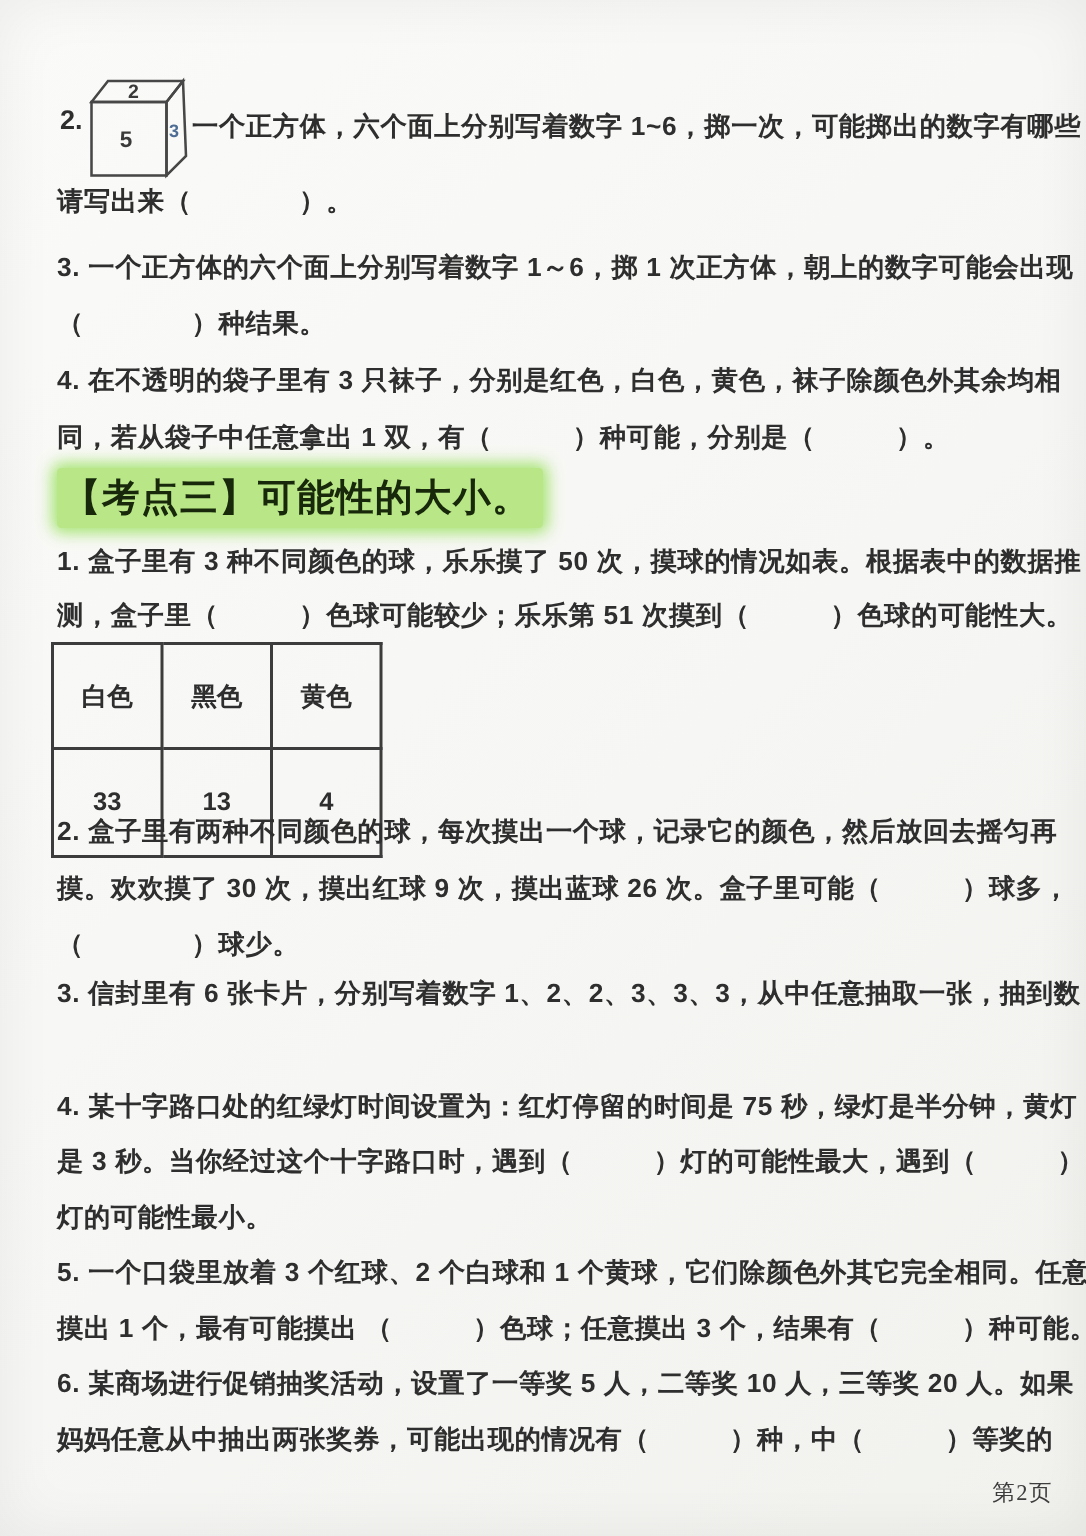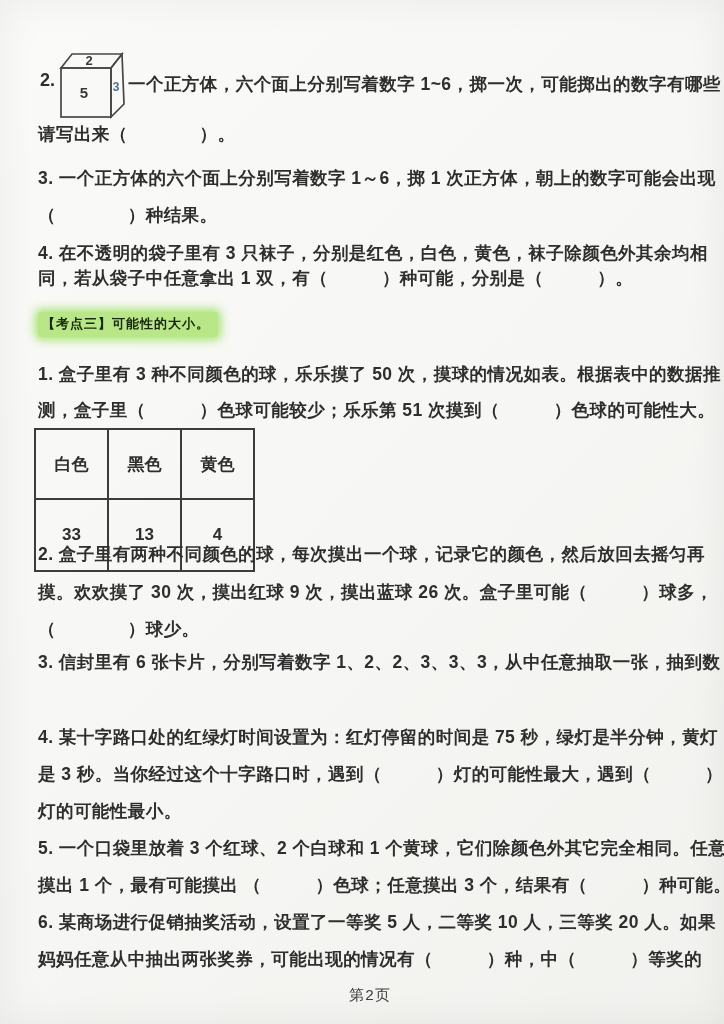--- a/index.html
+++ b/index.html
@@ -25,39 +25,39 @@
     font-size:18px;font-weight:700;color:#2e2e2e;
   }
   .cube{position:absolute;left:17px;top:46px;}
   .cube svg text{font-family:"Liberation Sans","DejaVu Sans",sans-serif;}
   .heading{
     position:absolute;left:0;top:312px;
     display:inline-block;padding:3px 8px 4px 4px;
     background:#b9e787;
     box-shadow:0 0 10px 3px rgba(150,225,90,0.85);
     border-radius:3px;
-    font-size:13px;font-weight:800;letter-spacing:1px;
+    font-size:25px;font-weight:800;letter-spacing:1px;
     color:#18280a;white-space:pre;
   }
   table.freq{
     position:absolute;left:-4px;top:428px;
     border-collapse:collapse;background:transparent;
   }
   table.freq td{
     border:2px solid #3c3c3c;
     width:47px;text-align:center;
     font-size:17px;font-weight:600;color:#2e2e2e;
     padding:12px;
   }
   table.freq tr.hrow td{height:44px;}
   table.freq tr.vrow td{height:46px;}
   .footer{
     position:absolute;left:0;top:986px;width:664px;
-    text-align:center;
-    font-family:Liberation Mono, monospace;
+    text-align:right;
+    font-family:Liberation Serif, serif;
     font-size:15px;color:#3d3d3d;letter-spacing:1px;
   }
 </style>
 </head>
 <body>
 
 <div class="page">
   <div class="content">
 
     <span class="qnum">2.</span>
@@ -71,21 +71,21 @@
         <text x="61" y="45" font-size="12" font-weight="600" fill="#4d6d95" text-anchor="middle">3</text>
       </svg>
     </div>
     <div class="line" style="top:72px;left:90px">一个正方体，六个面上分别写着数字 1~6，掷一次，可能掷出的数字有哪些，</div>
     <div class="line" style="top:122px">请写出来（　　　　）。</div>
 
     <div class="line" style="top:166px">3. 一个正方体的六个面上分别写着数字 1～6，掷 1 次正方体，朝上的数字可能会出现</div>
     <div class="line" style="top:203px">（　　　　）种结果。</div>
 
     <div class="line" style="top:241px">4. 在不透明的袋子里有 3 只袜子，分别是红色，白色，黄色，袜子除颜色外其余均相</div>
-    <div class="line" style="top:266px">同，若从袋子中任意拿出 1 双，有（　　　）种可能，分别是（　　　）。</div>
+    <div class="line" style="top:279px">同，若从袋子中任意拿出 1 双，有（　　　）种可能，分别是（　　　）。</div>
 
     <div class="heading">【考点三】可能性的大小。</div>
 
     <div class="line" style="top:362px">1. 盒子里有 3 种不同颜色的球，乐乐摸了 50 次，摸球的情况如表。根据表中的数据推</div>
     <div class="line" style="top:398px">测，盒子里（　　　）色球可能较少；乐乐第 51 次摸到（　　　）色球的可能性大。</div>
 
     <table class="freq">
       <tbody>
         <tr class="hrow">
           <td>白色</td>

